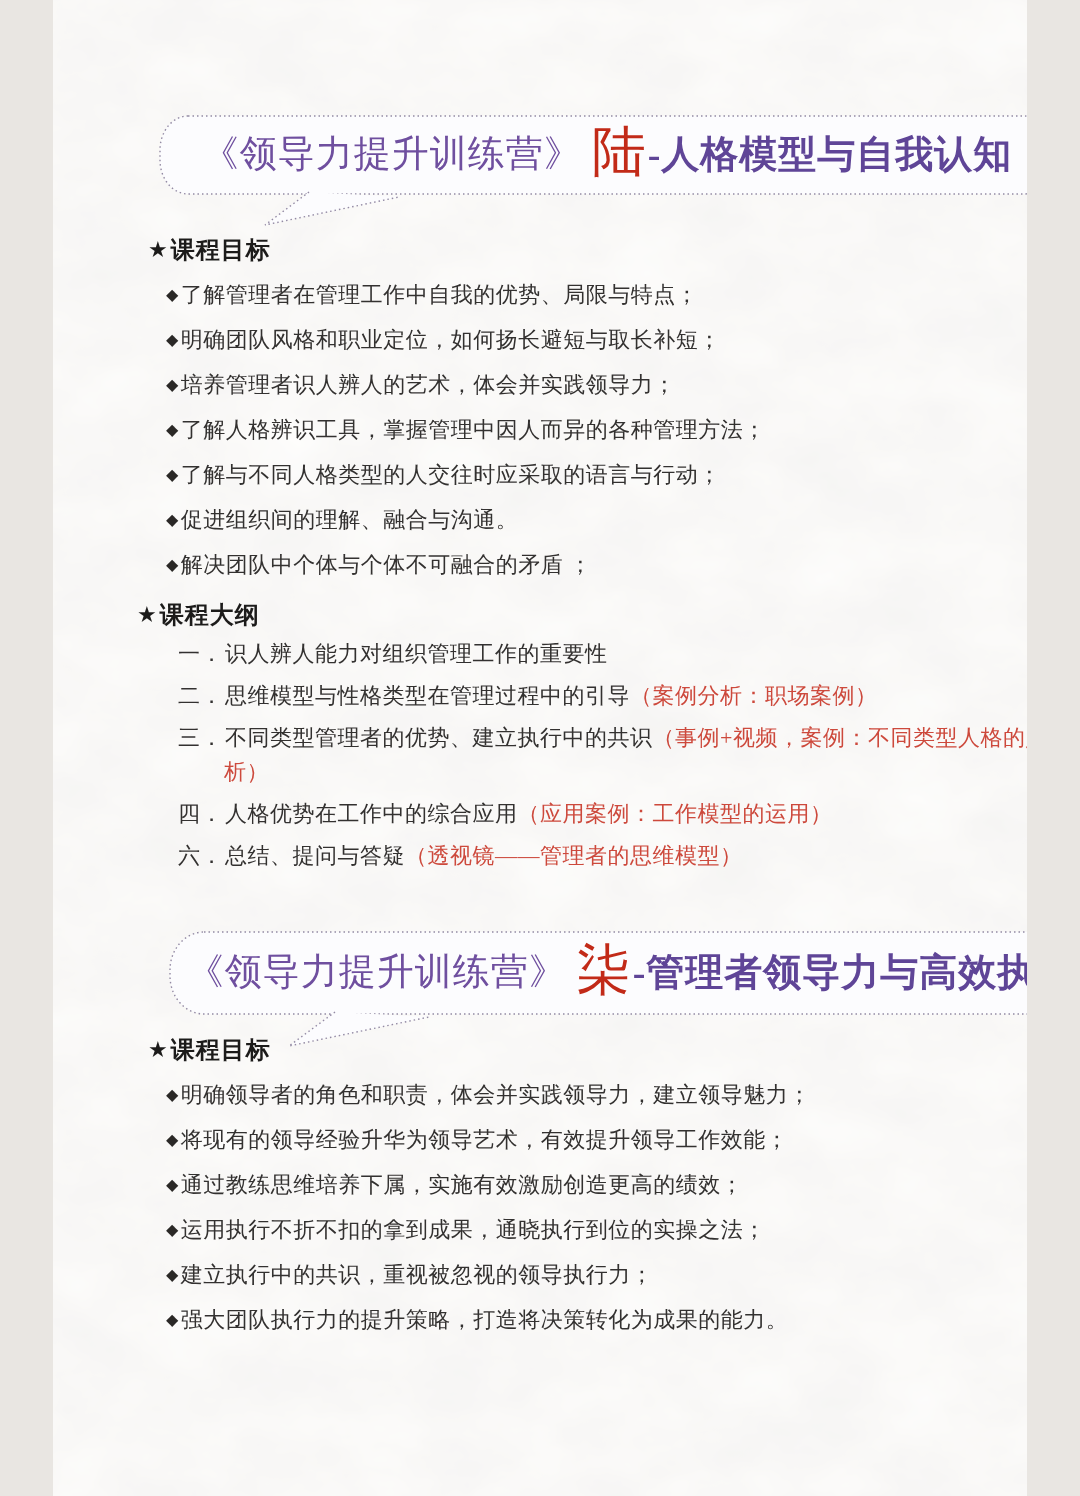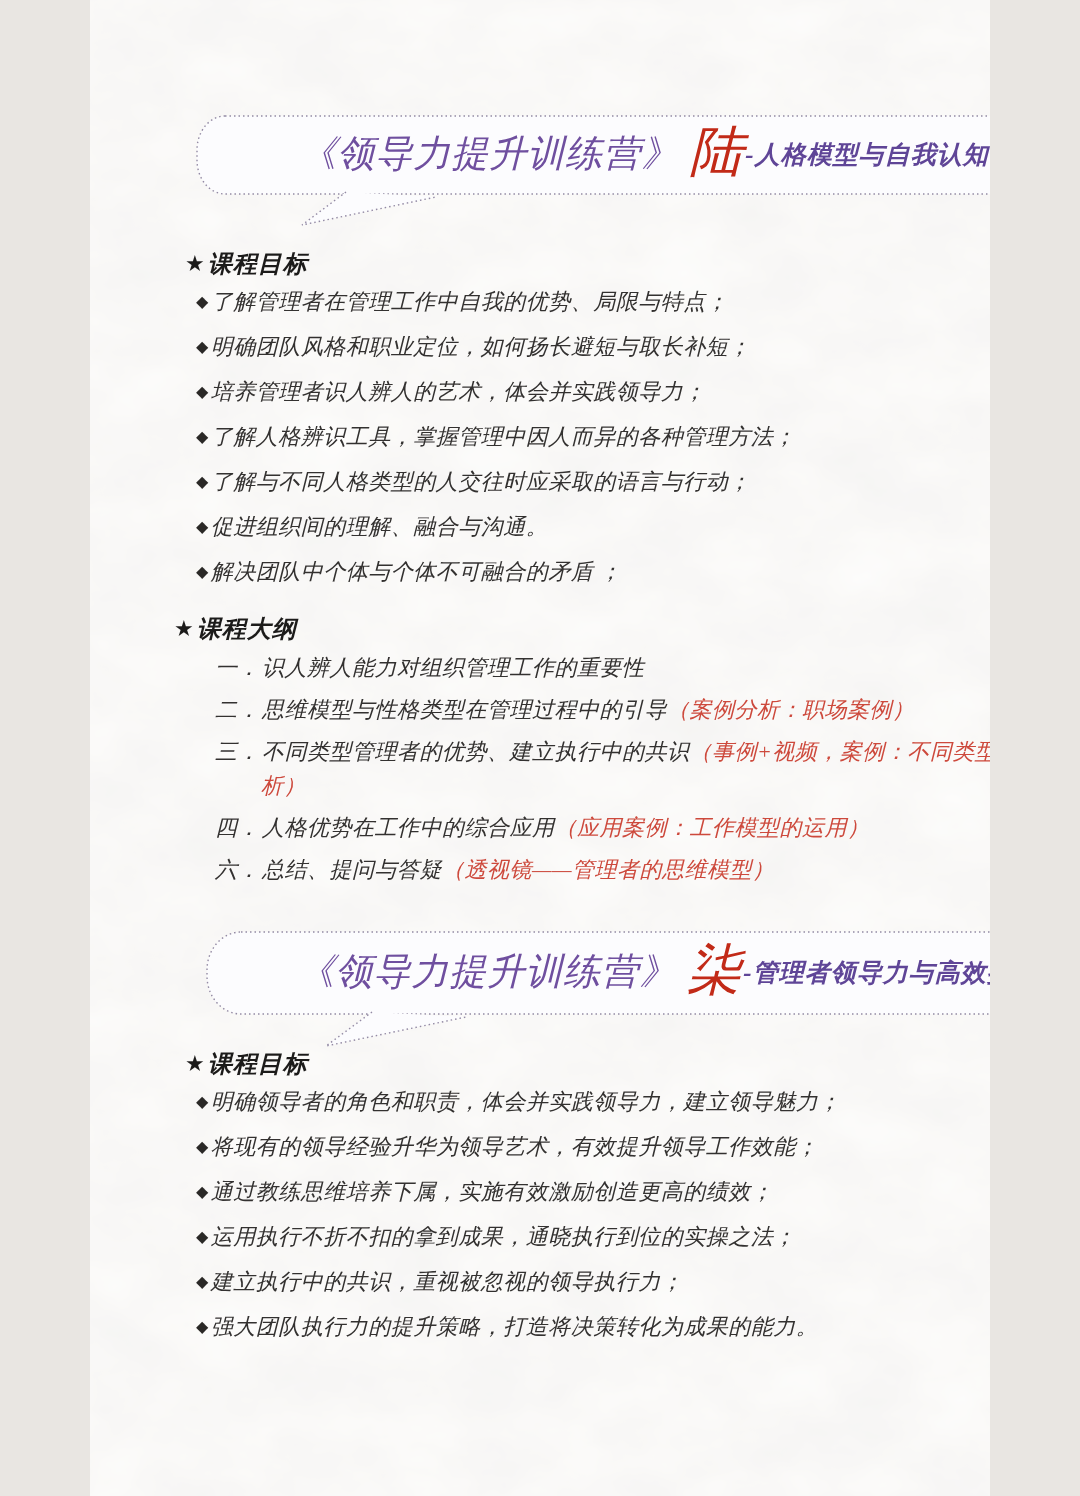--- a/index.html
+++ b/index.html
@@ -1,24 +1,23 @@
 <!DOCTYPE html>
 <html><head>
 <meta charset="utf-8">
 <style>
   html,body{margin:0;padding:0;background:#e9e6e2;}
   .page{
     position:relative;
-    width:900px;height:1496px;
+    width:974px;height:1496px;
     margin:0 auto;
     background:#86efac;
     overflow:hidden;
     font-family:"Liberation Serif","DejaVu Serif",serif;
     color:#2e2c2a;
-    font-style:italic;
   }
   .texture{position:absolute;left:0;top:0;z-index:0;}
 
   
   .banner{position:absolute;z-index:1;}
   .banner svg{display:block;}
   .banner-text{
     position:absolute;left:0;right:0;top:0;
     display:flex;align-items:center;justify-content:center;
     white-space:nowrap;
@@ -28,33 +27,33 @@
   .banner-series{
     font-size:37px;color:#6f4f9f;letter-spacing:1px;
     font-family:"Liberation Serif","DejaVu Serif",serif;
   }
   .banner-number{
     font-size:54px;color:#c22a18;line-height:1;
     margin:0 2px 0 10px;position:relative;top:-2px;
     font-family:"Liberation Serif","DejaVu Serif",serif;
   }
   .banner-subtitle{
-    font-size:25px;font-weight:bold;color:#5f4597;letter-spacing:1px;
+    font-size:38px;font-weight:bold;color:#5f4597;letter-spacing:1px;
   }
 
   
   .sec-heading{
     font-family:"Liberation Sans","DejaVu Sans",sans-serif;
     font-weight:bold;font-size:24px;color:#1c1b1a;
-    line-height:26px;margin:18px 0 6px 0;letter-spacing:1px;
+    line-height:26px;margin:4px 0 6px 0;letter-spacing:1px;
   }
   .star{font-size:22px;position:relative;top:-1px;margin-right:2px;}
 
   
-  ul.objectives{list-style:none;margin:11px;padding:0;}
+  ul.objectives{list-style:none;margin:18px;padding:0;}
   ul.objectives li{
     font-size:22px;line-height:26px;margin:0 0 17px 0;
     letter-spacing:0.5px;color:#333130;
   }
   .diamond{font-size:16px;position:relative;top:-2px;margin-right:2px;color:#2a2826;}
   .obj6 li{margin-left:25px;}
   .obj7 li{margin-left:10px;}
 
   
   ol.outline{list-style:none;margin:8px;padding:0;}

